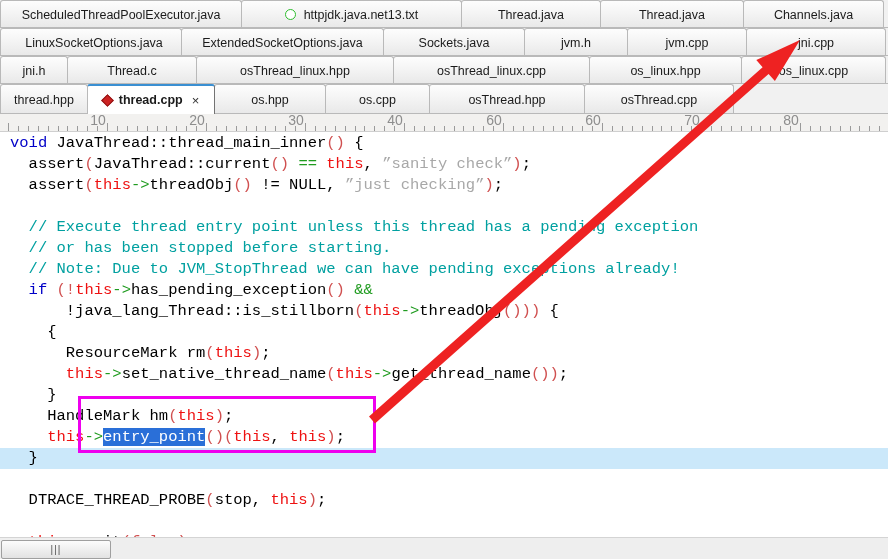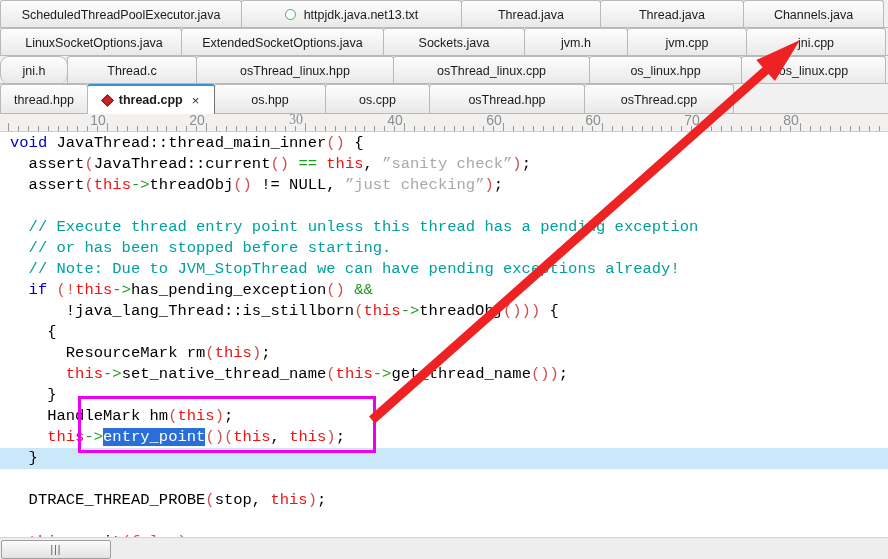--- a/index.html
+++ b/index.html
@@ -195,21 +195,21 @@
         </div>
         <div class="tab" style="width: 120px;">
           <span class="lbl">jvm.cpp</span>
         </div>
         <div class="tab" style="width: 140px;">
           <span class="lbl">jni.cpp</span>
         </div>
         <div class="row-underline"></div>
       </div>
       <div class="tabrow r2">
-        <div class="tab" style="width: 68px; border-radius: 9px;">
+        <div class="tab" style="width: 68px;">
           <span class="lbl">jni.h</span>
         </div>
         <div class="tab" style="width: 130px;">
           <span class="lbl">Thread.c</span>
         </div>
         <div class="tab" style="width: 198px;">
           <span class="lbl">osThread_linux.hpp</span>
         </div>
         <div class="tab" style="width: 197px;">
           <span class="lbl">osThread_linux.cpp</span>
@@ -332,21 +332,21 @@
       <div class="tickmark tick-s" style="left: 810px;"></div>
       <div class="tickmark tick-s" style="left: 820px;"></div>
       <div class="tickmark tick-s" style="left: 830px;"></div>
       <div class="tickmark tick-s" style="left: 840px;"></div>
       <div class="tickmark tick-s" style="left: 850px;"></div>
       <div class="tickmark tick-s" style="left: 859px;"></div>
       <div class="tickmark tick-s" style="left: 869px;"></div>
       <div class="tickmark tick-s" style="left: 879px;"></div>
       <div class="rnum" style="left: 98px;">10</div>
       <div class="rnum" style="left: 197px;">20</div>
-      <div class="rnum" style="left: 296px; font-family: Liberation Serif, serif;">30</div>
+      <div class="rnum" style="left: 296px;">30</div>
       <div class="rnum" style="left: 395px;">40</div>
       <div class="rnum" style="left: 494px;">60</div>
       <div class="rnum" style="left: 593px;">60</div>
       <div class="rnum" style="left: 692px;">70</div>
       <div class="rnum" style="left: 791px;">80</div>
     </div>
 
   <div class="editor">
     <div class="code" id="code"><div class="ln"><span class="kw">void</span><span> JavaThread::thread_main_inner</span><span class="paren">()</span><span> {</span></div><div class="ln"><span>  assert</span><span class="paren">(</span><span>JavaThread::current</span><span class="paren">()</span><span class="op"> == </span><span class="this">this</span><span>, </span><span class="str">”sanity check”</span><span class="paren">)</span><span>;</span></div><div class="ln"><span>  assert</span><span class="paren">(</span><span class="this">this</span><span class="arrow-op">-&gt;</span><span>threadObj</span><span class="paren">()</span><span> != NULL, </span><span class="str">”just checking”</span><span class="paren">)</span><span>;</span></div><div class="ln">&nbsp;</div><div class="ln"><span class="cm">  // Execute thread entry point unless this thread has a pending exception</span></div><div class="ln"><span class="cm">  // or has been stopped before starting.</span></div><div class="ln"><span class="cm">  // Note: Due to JVM_StopThread we can have pending exceptions already!</span></div><div class="ln"><span class="kw">  if</span><span class="paren"> (</span><span class="paren">!</span><span class="this">this</span><span class="arrow-op">-&gt;</span><span>has_pending_exception</span><span class="paren">()</span><span> </span><span class="op">&amp;&amp;</span></div><div class="ln"><span>      !java_lang_Thread::is_stillborn</span><span class="paren">(</span><span class="this">this</span><span class="arrow-op">-&gt;</span><span>threadObj</span><span class="paren">()))</span><span> {</span></div><div class="ln"><span>    {</span></div><div class="ln"><span>      ResourceMark rm</span><span class="paren">(</span><span class="this">this</span><span class="paren">)</span><span>;</span></div><div class="ln"><span>      </span><span class="this">this</span><span class="arrow-op">-&gt;</span><span>set_native_thread_name</span><span class="paren">(</span><span class="this">this</span><span class="arrow-op">-&gt;</span><span>get_thread_name</span><span class="paren">())</span><span>;</span></div><div class="ln"><span>    }</span></div><div class="ln"><span>    HandleMark hm</span><span class="paren">(</span><span class="this">this</span><span class="paren">)</span><span>;</span></div><div class="ln"><span>    </span><span class="this">this</span><span class="arrow-op">-&gt;</span><span class="sel">entry_point</span><span class="paren">()</span><span class="paren">(</span><span class="this">this</span><span>, </span><span class="this">this</span><span class="paren">)</span><span>;</span></div><div class="ln hl"><span>  }</span></div><div class="ln">&nbsp;</div><div class="ln"><span>  DTRACE_THREAD_PROBE</span><span class="paren">(</span><span>stop, </span><span class="this">this</span><span class="paren">)</span><span>;</span></div><div class="ln">&nbsp;</div><div class="ln"><span>  </span><span class="this">this</span><span class="arrow-op">-&gt;</span><span>exit</span><span class="paren">(</span><span class="paren">false</span><span class="paren">)</span><span>;</span></div></div>
   </div>

